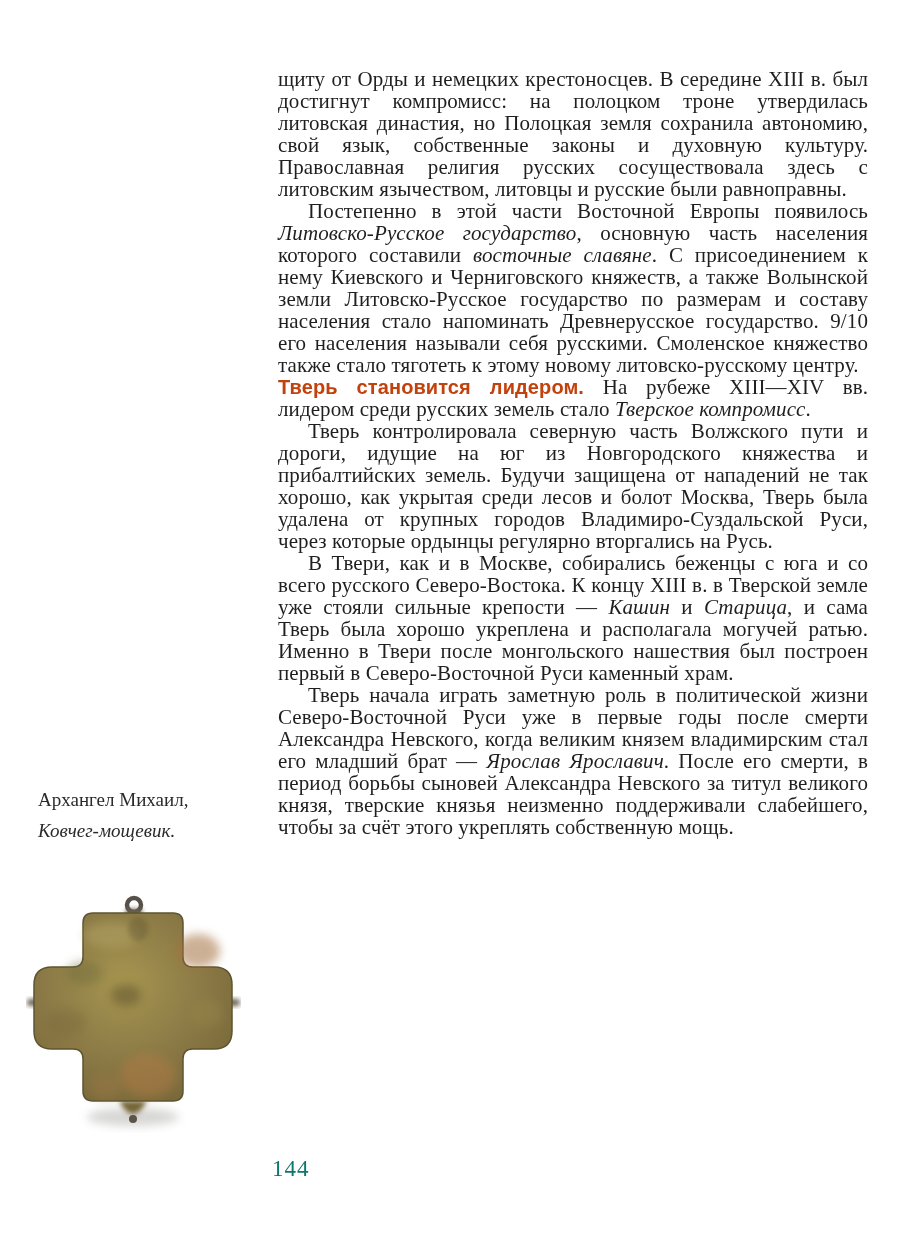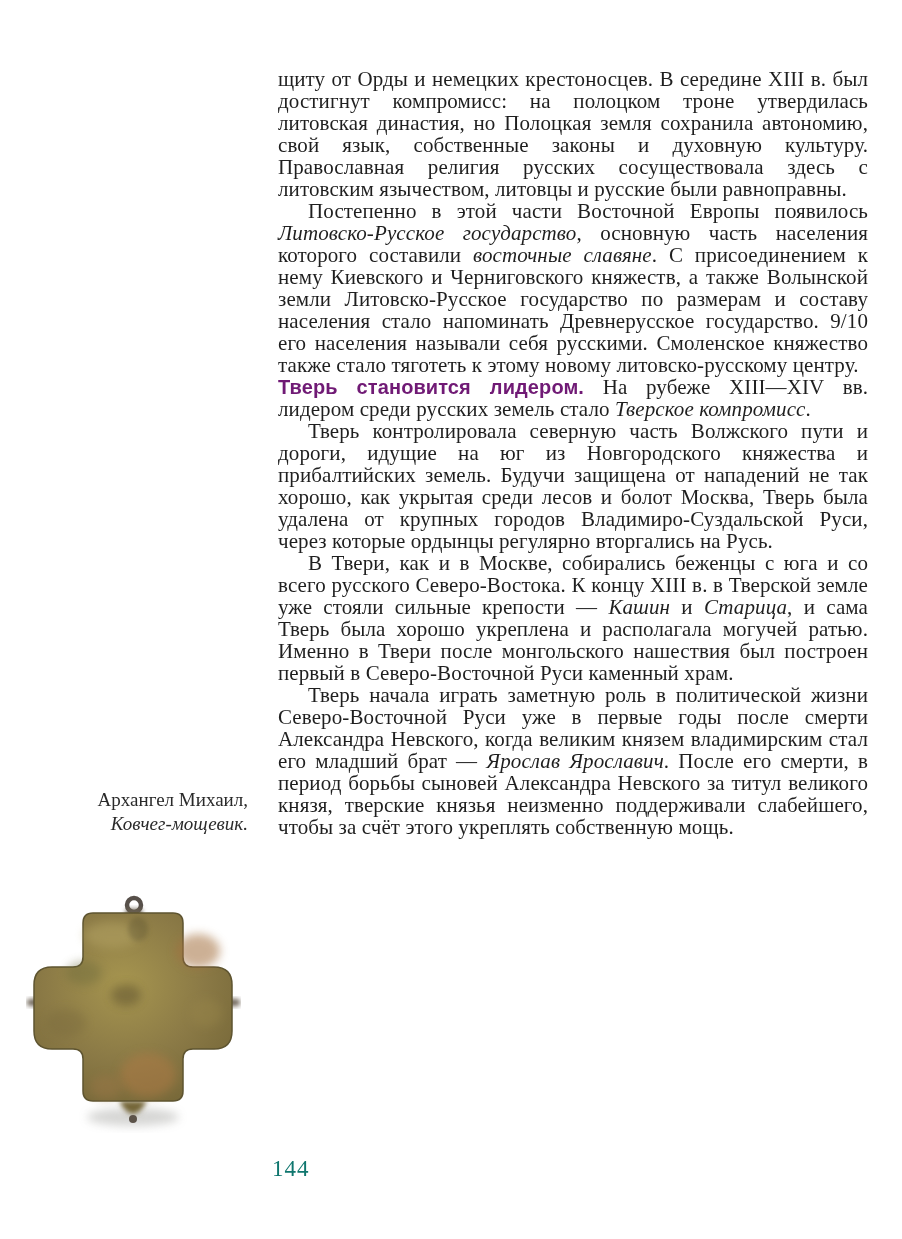--- a/index.html
+++ b/index.html
@@ -26,36 +26,35 @@
     text-align: justify;
     text-indent: 30px;
     letter-spacing: 0.1px;
   }
   .para.no-indent { text-indent: 0; }
   .it { font-style: italic; }
   .run-head {
     font-family: "Liberation Sans", sans-serif;
     font-weight: bold;
     font-size: 20px;
-    color: #701a75;
+    color: #c2410c;
     margin-top: 16px;
   }
   
   .caption {
     position: absolute;
     left: 38px;
     top: 788px;
     width: 210px;
     font-size: 19px;
     line-height: 24px;
     color: #2a2a2a;
-    text-align: right;
   }
   .cap-line { white-space: nowrap; }
-  .cap-line.italic { font-style: italic; }
+  .cap-line.italic { font-style: italic; margin-top: 7px; }
   
   .artifact {
     position: absolute;
     left: 26px;
     top: 893px;
     width: 215px;
     height: 240px;
   }
   
   .page-number {

